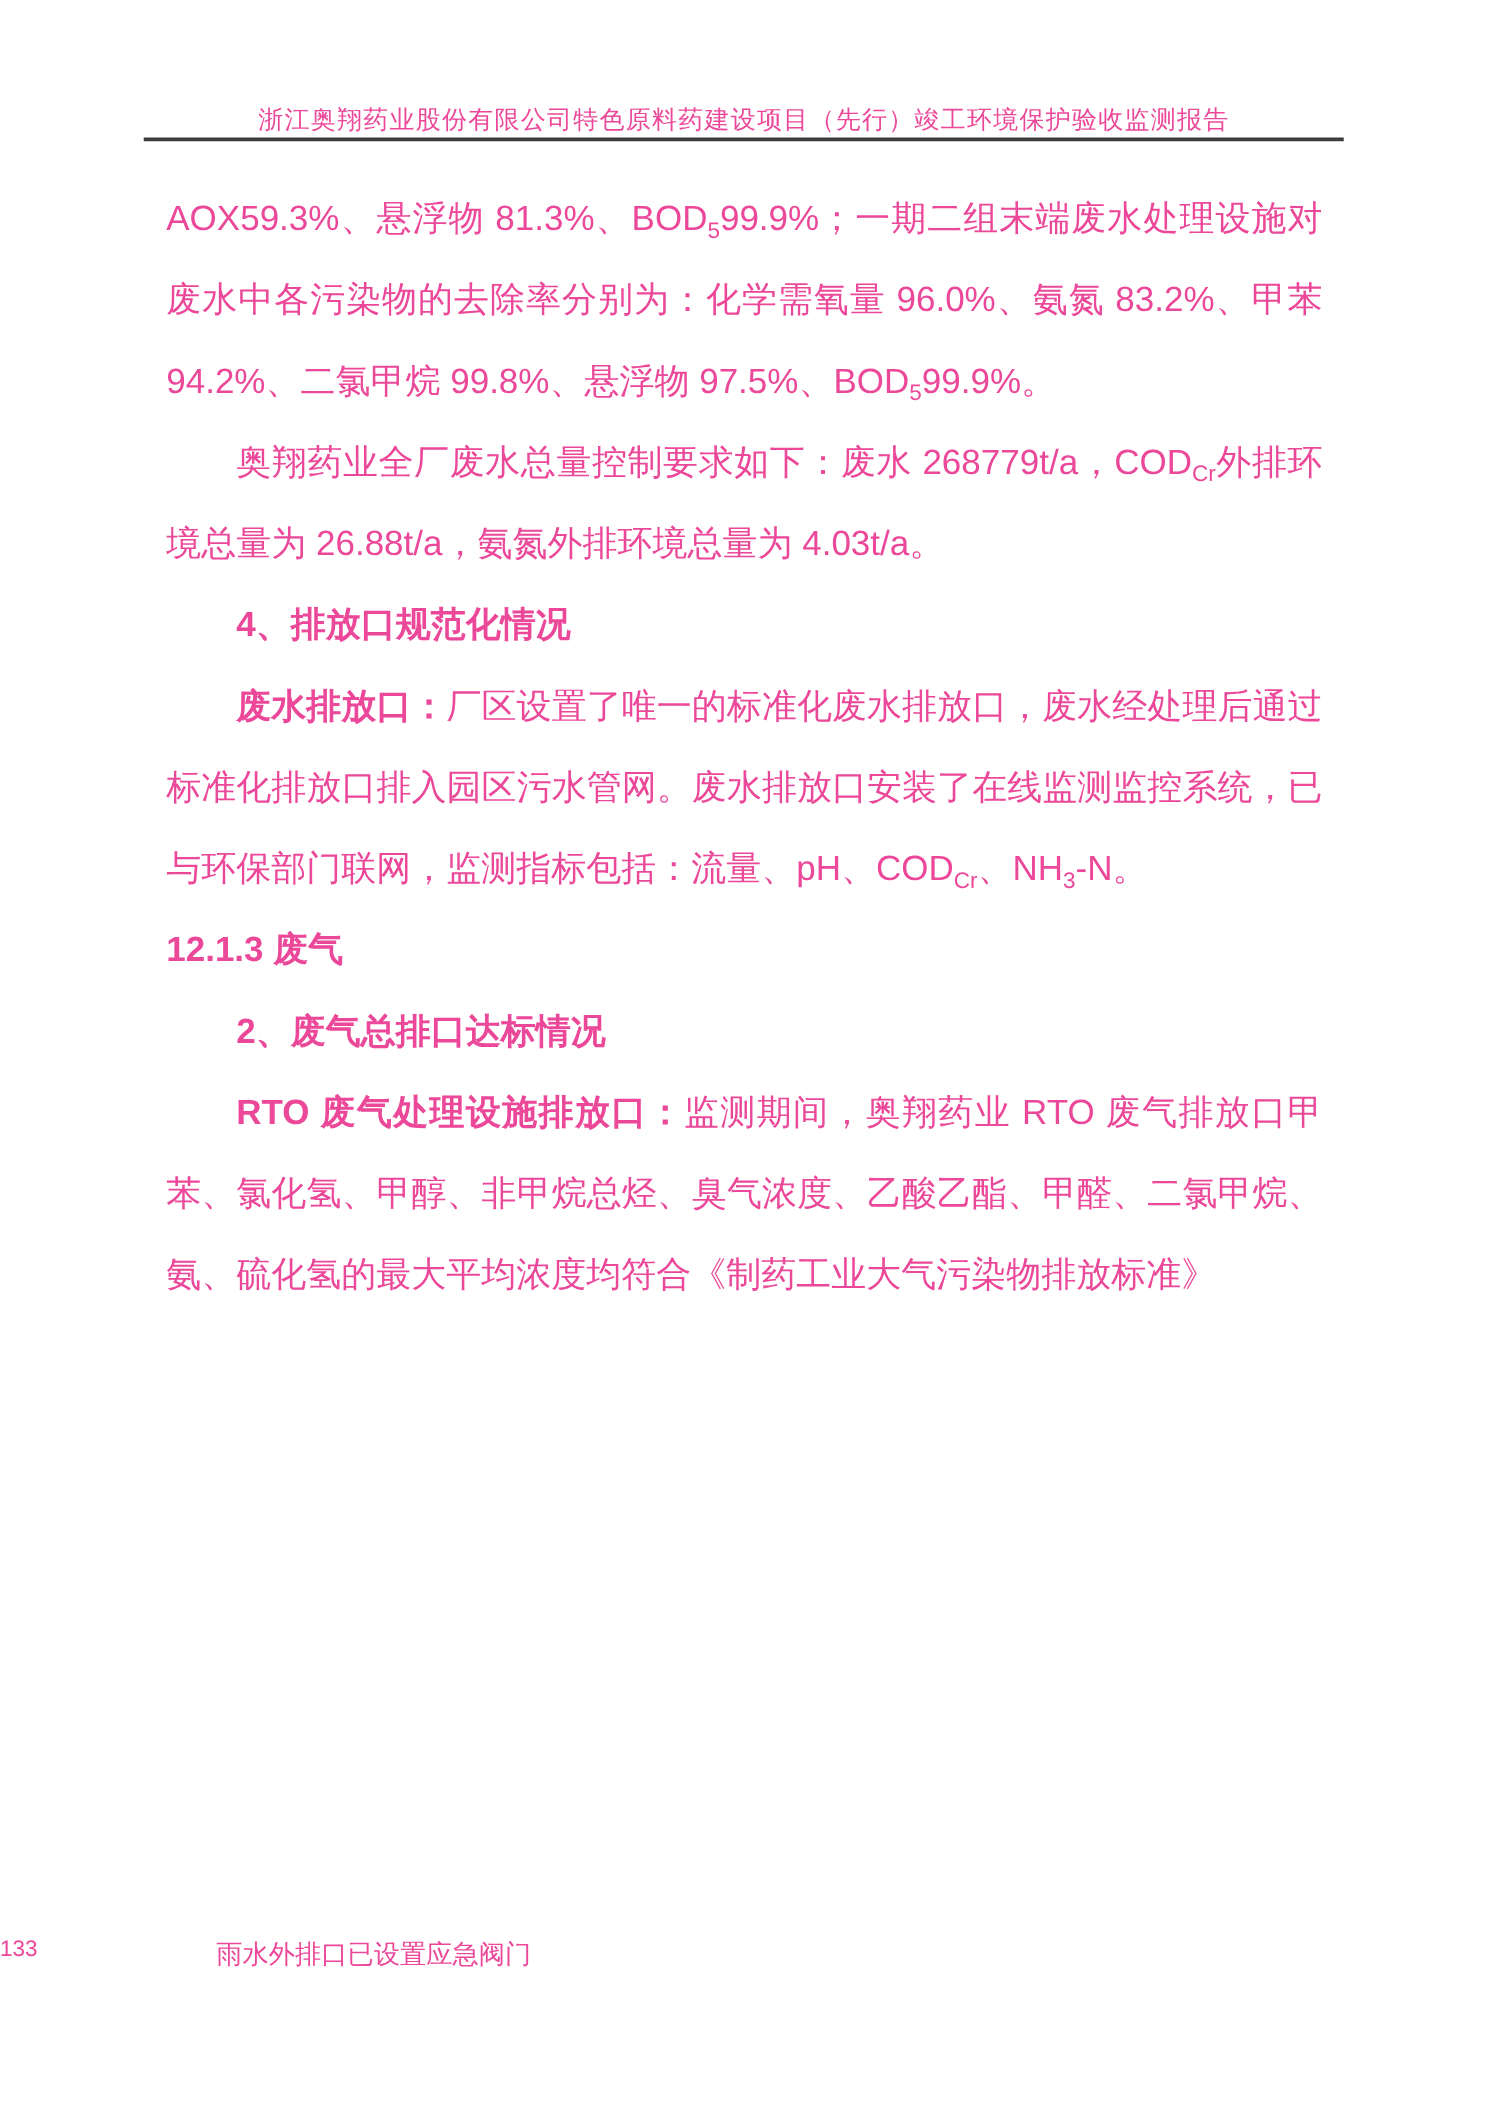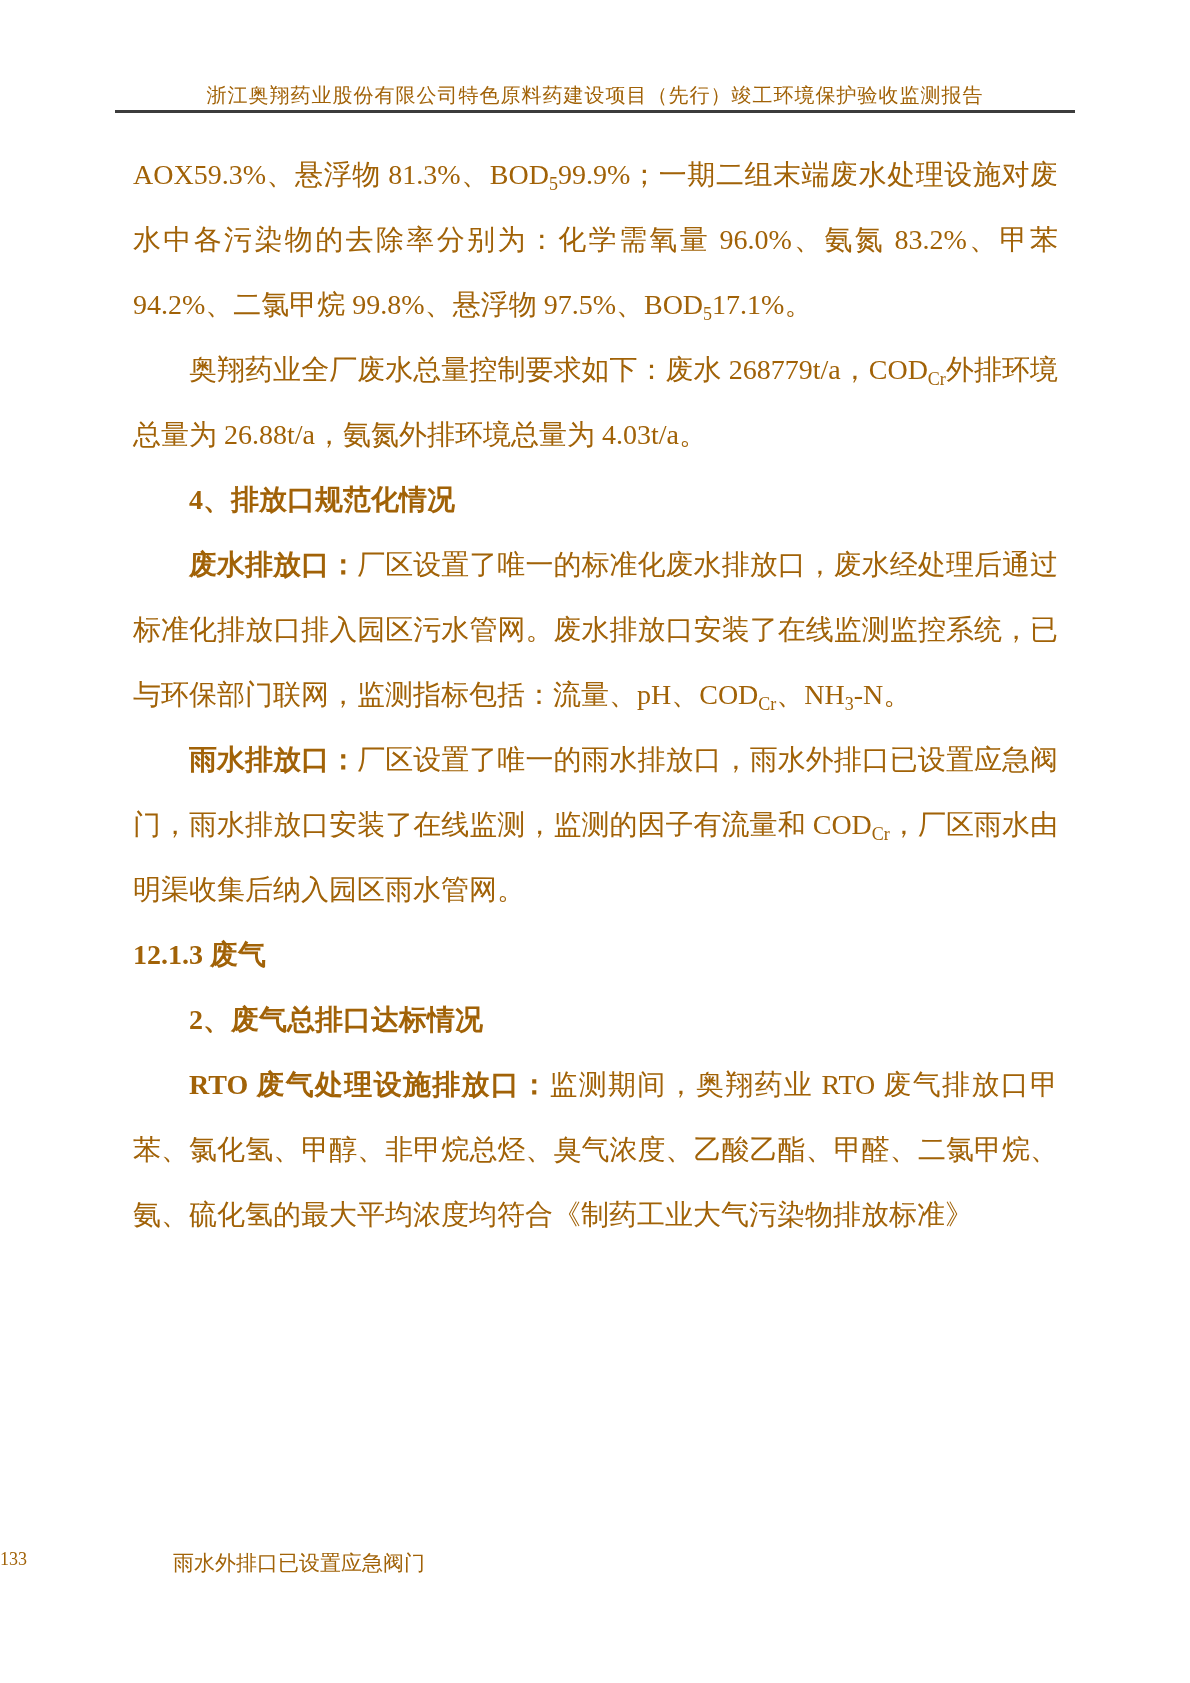--- a/index.html
+++ b/index.html
@@ -5,22 +5,22 @@
   html, body {
     margin: 0;
     padding: 0;
     background: #ffffff;
   }
   .page {
     position: relative;
     width: 1190px;
     height: 1683px;
     background: #ffffff;
-    color: #a16207;
-    font-family: Liberation Serif, serif;
+    color: #ec4899;
+    font-family: Liberation Sans, sans-serif;
     overflow: hidden;
   }
   .header-title {
     position: absolute;
     top: 82px;
     left: 0;
     width: 100%;
     text-align: center;
     font-size: 20px;
     letter-spacing: 1px;
@@ -69,25 +69,24 @@
 </head>
 <body>
 
 <div class="page">
 
   <div class="header-title">浙江奥翔药业股份有限公司特色原料药建设项目（先行）竣工环境保护验收监测报告</div>
 
   <div class="header-rule"></div>
 
   <div class="doc-body" id="doc-body">
-      <p class="para body"><span>AOX59.3%、悬浮物 81.3%、BOD</span><span class="sub">5</span><span>99.9%；一期二组末端废水处理设施对废水中各污染物的去除率分别为：化学需氧量 96.0%、氨氮 83.2%、甲苯 94.2%、二氯甲烷 99.8%、悬浮物 97.5%、BOD</span><span class="sub">5</span><span>17.1%。</span></p>
+      <p class="para body"><span>AOX59.3%、悬浮物 81.3%、BOD</span><span class="sub">5</span><span>99.9%；一期二组末端废水处理设施对废水中各污染物的去除率分别为：化学需氧量 96.0%、氨氮 83.2%、甲苯 94.2%、二氯甲烷 99.8%、悬浮物 97.5%、BOD</span><span class="sub">5</span><span>99.9%。</span></p>
       <p class="para body indent"><span>奥翔药业全厂废水总量控制要求如下：废水 268779t/a，COD</span><span class="sub">Cr</span><span>外排环境总量为 26.88t/a，氨氮外排环境总量为 4.03t/a。</span></p>
       <p class="para heading indent"><span class="b">4、排放口规范化情况</span></p>
       <p class="para body indent"><span class="b">废水排放口：</span><span>厂区设置了唯一的标准化废水排放口，废水经处理后通过标准化排放口排入园区污水管网。废水排放口安装了在线监测监控系统，已与环保部门联网，监测指标包括：流量、pH、COD</span><span class="sub">Cr</span><span>、NH</span><span class="sub">3</span><span>-N。</span></p>
-      <p class="para body indent"><span class="b">雨水排放口：</span><span>厂区设置了唯一的雨水排放口，雨水外排口已设置应急阀门，雨水排放口安装了在线监测，监测的因子有流量和 COD</span><span class="sub">Cr</span><span>，厂区雨水由明渠收集后纳入园区雨水管网。</span></p>
       <p class="para heading2"><span class="b">12.1.3 废气</span></p>
       <p class="para heading indent"><span class="b">2、废气总排口达标情况</span></p>
       <p class="para body indent"><span class="b">RTO 废气处理设施排放口：</span><span>监测期间，奥翔药业 RTO 废气排放口甲苯、氯化氢、甲醇、非甲烷总烃、臭气浓度、乙酸乙酯、甲醛、二氯甲烷、氨、硫化氢的最大平均浓度均符合《制药工业大气污染物排放标准》</span></p>
     </div>
 
   <div class="footer-org">雨水外排口已设置应急阀门</div>
 
   <div class="footer-page">133</div>
 
 </div>

